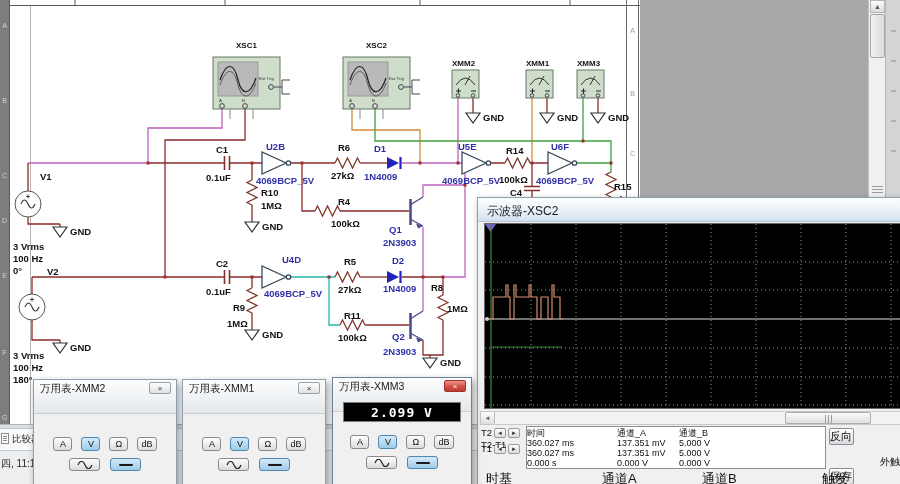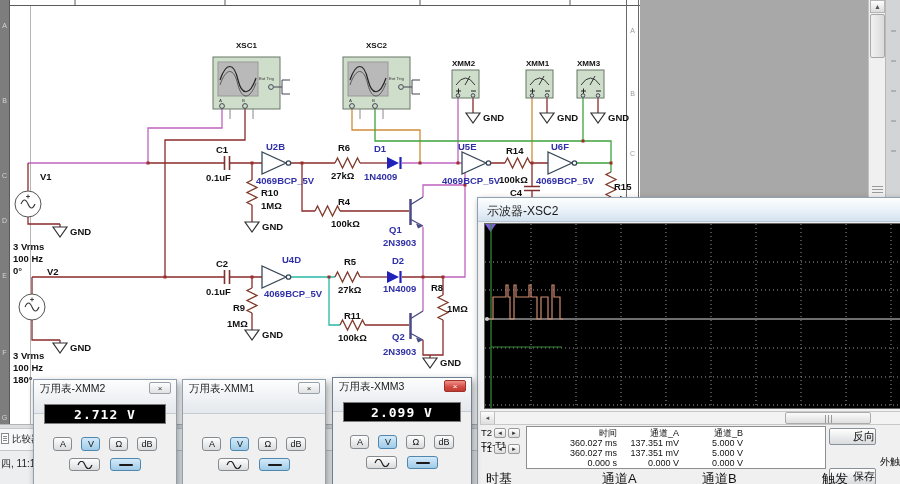--- a/index.html
+++ b/index.html
@@ -48,23 +48,23 @@
   .scope-hscroll .thumb{position:absolute;left:304px;top:0;width:86px;height:12px;
       background:linear-gradient(#fbfbfb,#dfdfdf);border:1px solid #ababab;border-radius:2px;}
   .scope-hscroll .grip{position:absolute;left:39px;top:2px;width:8px;height:8px;
       background:repeating-linear-gradient(90deg,#9a9a9a 0 1px,transparent 1px 3px);}
   .cursor-block{position:absolute;left:3px;top:229px;width:44px;height:42px;font-size:9.5px;color:#111;}
   .cursor-row{position:absolute;left:0;display:flex;align-items:center;gap:2px;}
   .spin-btn{width:12px;height:10px;background:linear-gradient(#fefefe,#dcdcdc);border:1px solid #9a9a9a;
       border-radius:2px;font-size:6px;color:#333;text-align:center;line-height:9px;padding:0;}
   .cursor-table{position:absolute;left:48px;top:228px;width:300px;height:43px;background:#fff;border:1px solid #8e8e8e;
       display:grid;grid-template-columns:90px 62px 64px;grid-auto-rows:10px;padding-top:1px;
-      font-size:9px;color:#111;text-align:right;line-height:10px;}
-  .scope-btn{position:absolute;left:351px;width:47px;height:17px;background:linear-gradient(#fefefe,#d9dbdd);
-      border:1px solid #8a9099;border-radius:2px;font-size:11px;color:#111;text-align:right;line-height:15px;
+      font-size:9px;color:#111;text-align:left;line-height:10px;}
+  .scope-btn{position:absolute;left:351px;width:25px;height:17px;background:linear-gradient(#fefefe,#d9dbdd);
+      border:1px solid #8a9099;border-radius:2px;font-size:11px;color:#111;text-align:left;line-height:15px;
       font-family:"Liberation Sans",sans-serif;padding:0;}
   .ext-trig-label{position:absolute;left:402px;top:257px;font-size:10px;color:#111;white-space:nowrap;}
   .scope-bottom-label{position:absolute;top:272px;font-size:13px;color:#111;white-space:nowrap;}
 
   
   .mm{width:144px;height:114px;z-index:5;}
   .mm.active{z-index:6;border-color:#6d8094;}
   .mm-title{position:absolute;left:0;top:0;width:100%;height:34px;
       background:linear-gradient(#fdfdfe,#e4e8ec);border-bottom:1px solid #c6ccd2;
       font-size:10.5px;color:#1a1a1a;padding:2px 6px;}
@@ -498,21 +498,20 @@
     <span class="scope-bottom-label" style="left:124px">通道A</span>
     <span class="scope-bottom-label" style="left:224px">通道B</span>
     <span class="scope-bottom-label" style="left:344px">触发</span>
   </div>
 
   <div class="win mm" style="left:33px;top:379px">
     <div class="mm-title">
       <span>万用表-XMM2</span>
       <button class="mm-close">×</button>
     </div>
-    <div class="mm-display"><span>2.712 V</span></div>
     <div class="mm-row1">
       <button class="mm-btn">A</button>
       <button class="mm-btn sel">V</button>
       <button class="mm-btn">Ω</button>
       <button class="mm-btn">dB</button>
     </div>
     <div class="mm-row2">
       <button class="mm-wave">
         <svg width="16" height="8" viewBox="0 0 16 8">
             <path d="M1,4 C3,-1 6,-1 8,4 S13,9 15,4" fill="none" stroke="#1a1a1a" stroke-width="1.1"></path>

